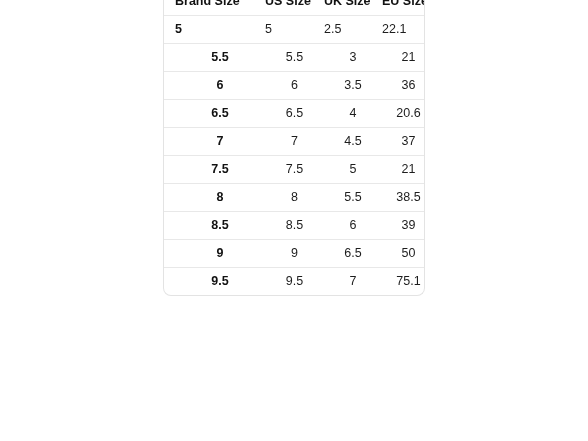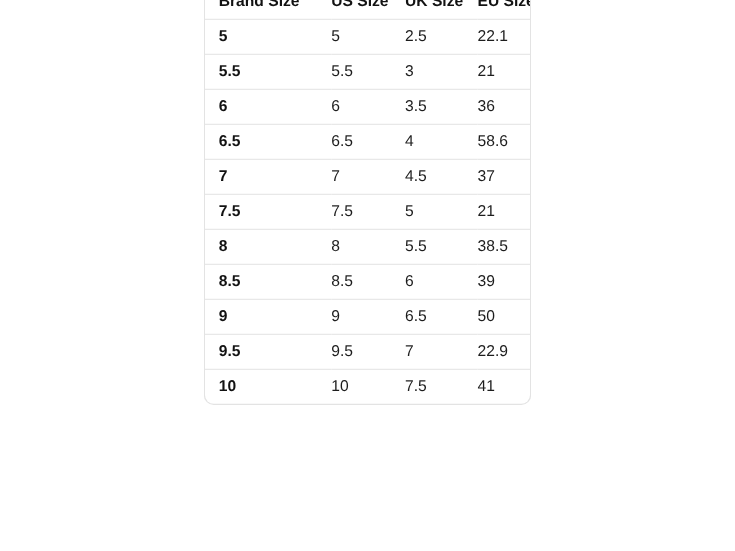--- a/index.html
+++ b/index.html
@@ -51,20 +51,21 @@
   }
 
   table.size-table thead th {
     font-weight: bold;
     height: 27px;
     border-bottom: 1px solid #e8e8e8;
   }
 
   table.size-table tbody tr + tr td {
     border-top: 1px solid #e8e8e8;
+    text-align: center;
   }
 
   
   table.size-table td.col-brand {
     font-weight: bold;
   }
   table.size-table td.col-plain {
     font-weight: normal;
     color: #1d1d1d;
   }
@@ -104,21 +105,21 @@
         <tr>
           <td class="c0 col-brand">6</td>
           <td class="c1 col-plain">6</td>
           <td class="c2 col-plain">3.5</td>
           <td class="c3 col-plain">36</td>
         </tr>
         <tr>
           <td class="c0 col-brand">6.5</td>
           <td class="c1 col-plain">6.5</td>
           <td class="c2 col-plain">4</td>
-          <td class="c3 col-plain">58.6</td>
+          <td class="c3 col-plain">20.6</td>
         </tr>
         <tr>
           <td class="c0 col-brand">7</td>
           <td class="c1 col-plain">7</td>
           <td class="c2 col-plain">4.5</td>
           <td class="c3 col-plain">37</td>
         </tr>
         <tr>
           <td class="c0 col-brand">7.5</td>
           <td class="c1 col-plain">7.5</td>
@@ -140,23 +141,17 @@
         <tr>
           <td class="c0 col-brand">9</td>
           <td class="c1 col-plain">9</td>
           <td class="c2 col-plain">6.5</td>
           <td class="c3 col-plain">50</td>
         </tr>
         <tr>
           <td class="c0 col-brand">9.5</td>
           <td class="c1 col-plain">9.5</td>
           <td class="c2 col-plain">7</td>
-          <td class="c3 col-plain">22.9</td>
-        </tr>
-        <tr>
-          <td class="c0 col-brand">10</td>
-          <td class="c1 col-plain">10</td>
-          <td class="c2 col-plain">7.5</td>
-          <td class="c3 col-plain">41</td>
+          <td class="c3 col-plain">75.1</td>
         </tr>
       </tbody>
   </table>
 </div>
 
 </body></html>

